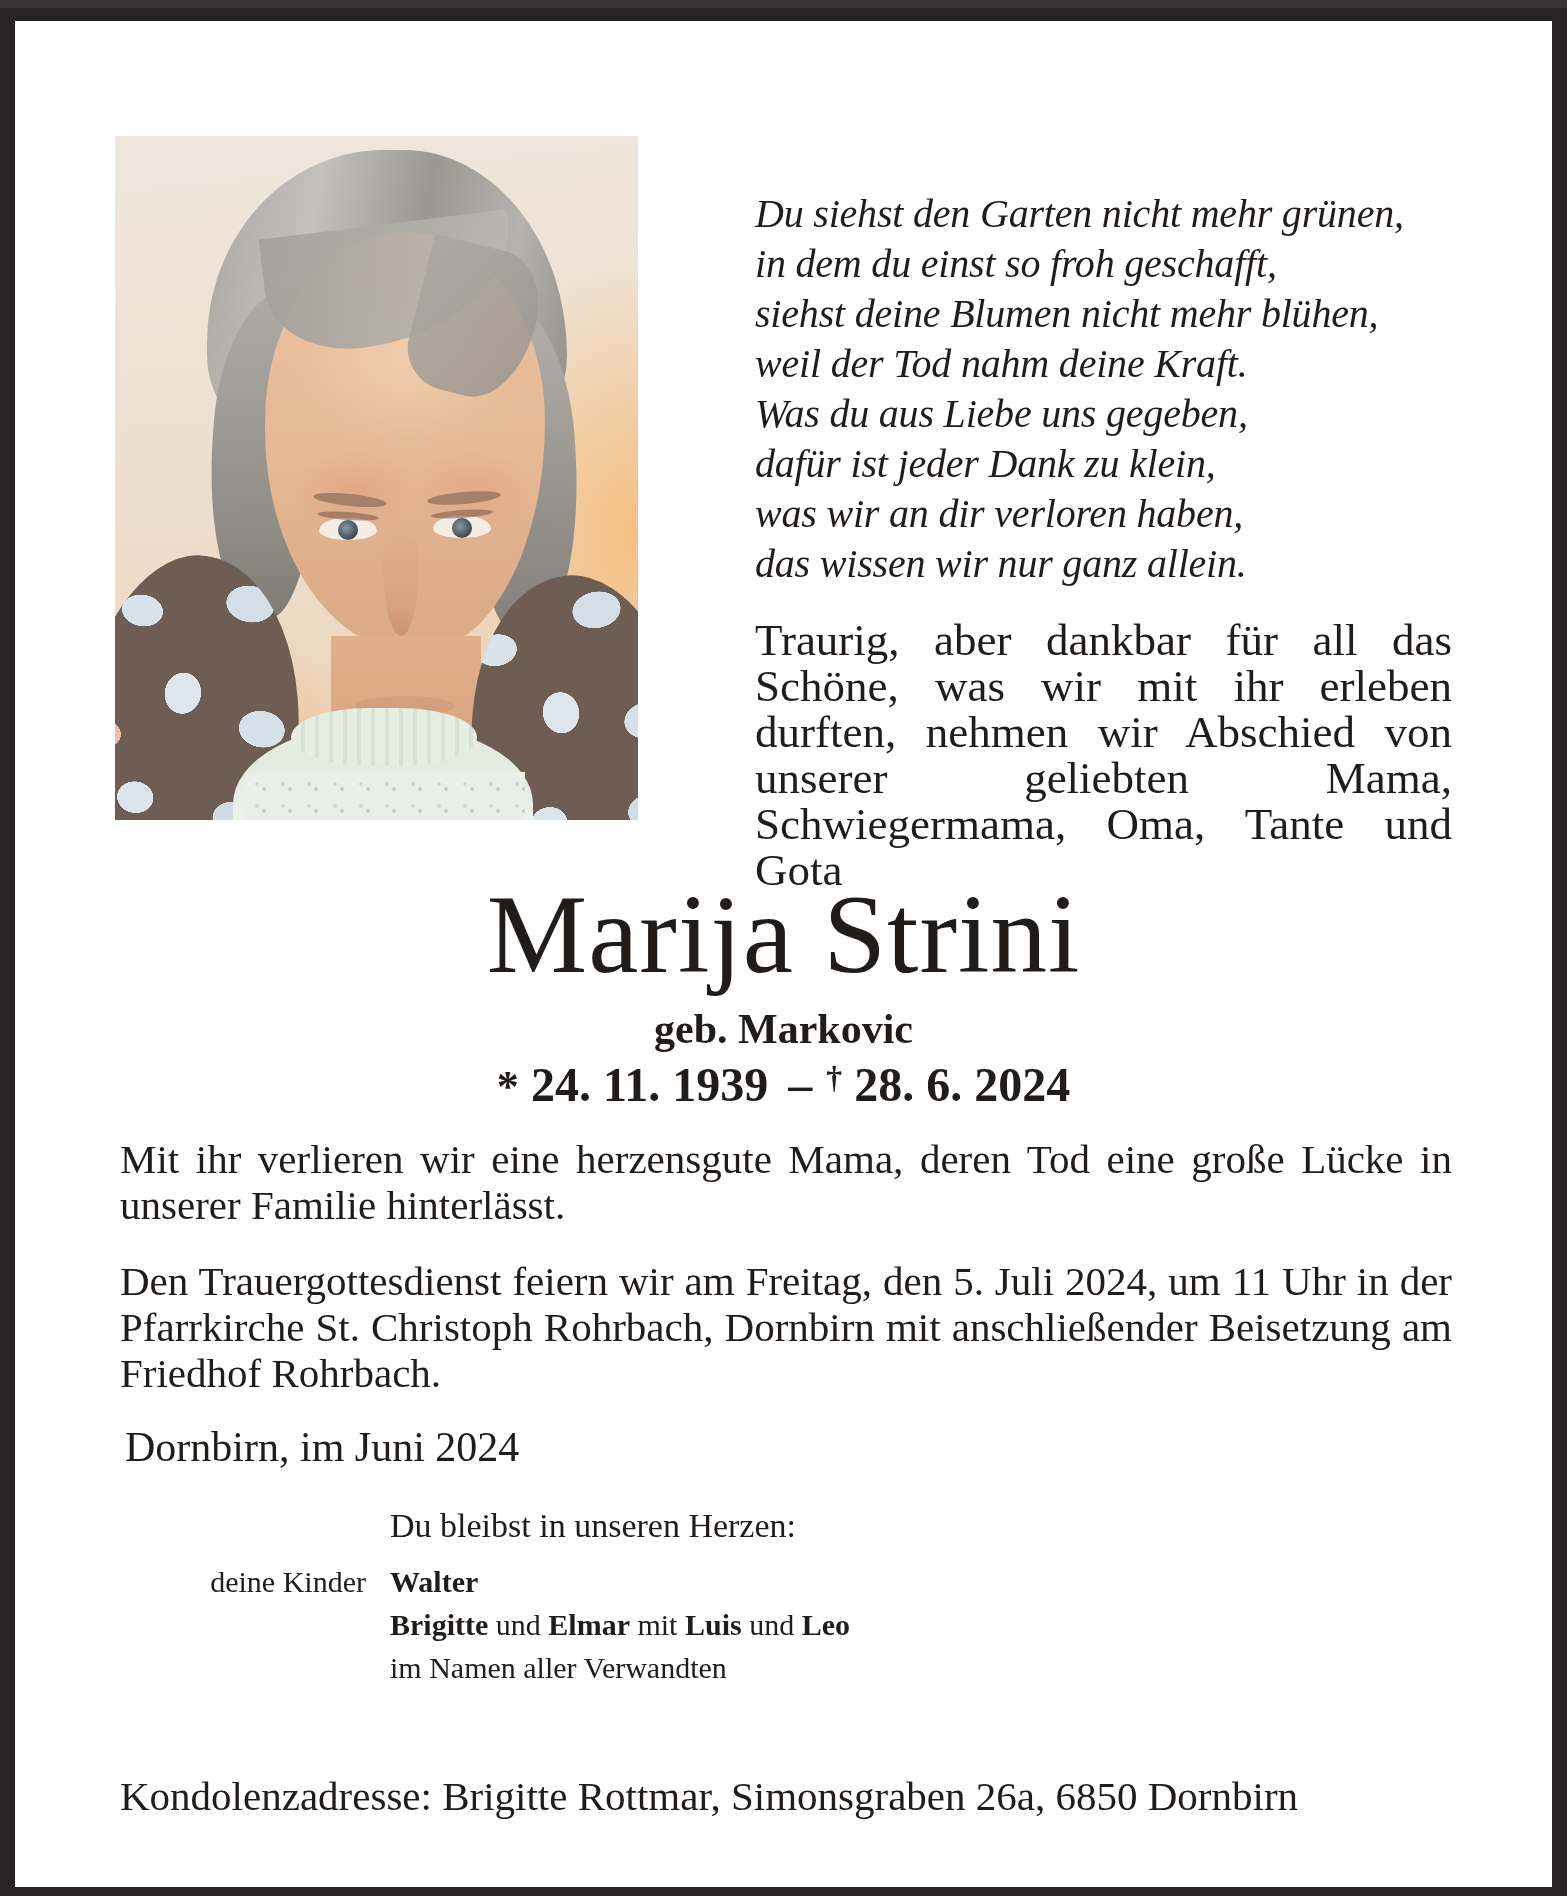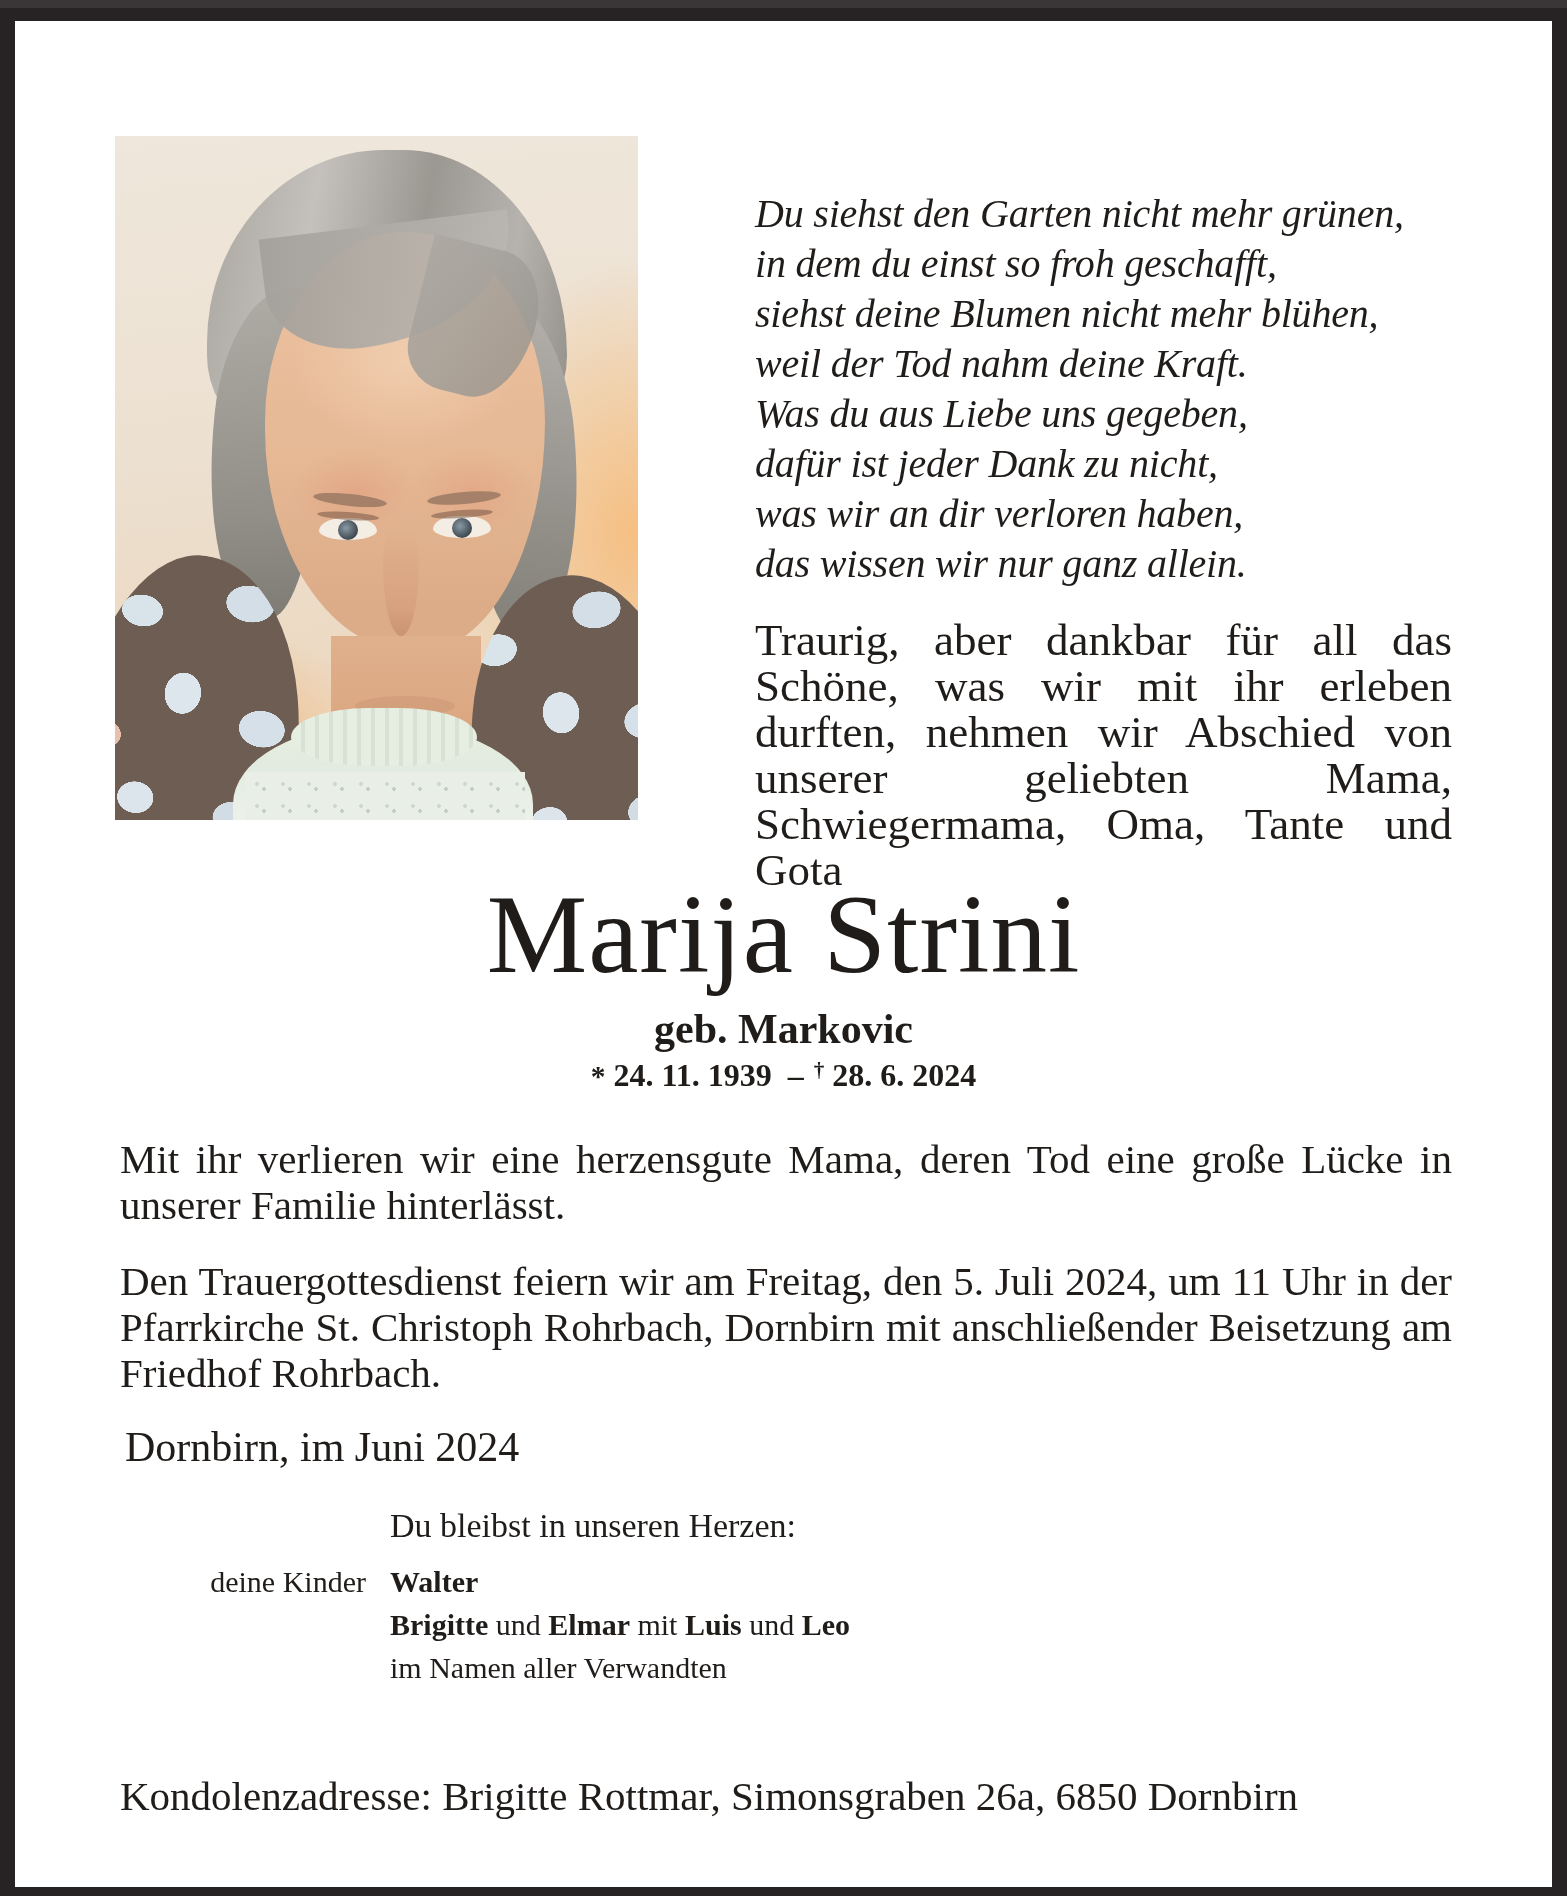--- a/index.html
+++ b/index.html
@@ -77,21 +77,21 @@
   .jacket.l{left:-30px;top:420px;width:220px;height:290px;border-radius:45% 55% 0 0/60% 70% 0 0;transform:rotate(9deg);}
   .jacket.r{left:350px;top:440px;width:220px;height:280px;border-radius:55% 45% 0 0/70% 60% 0 0;transform:rotate(-10deg);}
   
   .poem{position:absolute;left:740px;top:168px;width:690px;
     font-style:italic;font-size:40px;line-height:50px;letter-spacing:-0.2px;}
   .intro{position:absolute;left:740px;top:596px;width:697px;
     font-size:45px;line-height:46px;text-align:justify;}
   .name-block{position:absolute;left:96px;top:852px;width:1345px;text-align:center;}
   .name-block h1{margin:0;font-size:113px;line-height:1.08;font-weight:400;letter-spacing:1px;}
   .maiden{font-size:42px;font-weight:700;margin-top:10px;}
-  .dates{font-size:32px;font-weight:700;margin-top:4px;}
+  .dates{font-size:48px;font-weight:700;margin-top:4px;}
   .dates .star{font-size:0.92em;}
   .dates .dash{margin:0 2px 0 8px;}
   .dates .dagger{font-size:0.66em;vertical-align:0.42em;font-weight:700;}
   p.body{position:absolute;margin:0;font-size:41px;line-height:46px;text-align:justify;width:1332px;left:105px;}
   p.p1{top:1115px;}
   p.p2{top:1237px;}
   .dateline{position:absolute;left:110px;top:1402px;font-size:42px;}
   .dateline b{font-weight:400;}
   .farewell-heading{position:absolute;left:375px;top:1486px;font-size:34px;}
   .family{position:absolute;left:110px;top:1539px;width:1330px;font-size:30px;line-height:43px;}
@@ -134,21 +134,21 @@
       <div class="ph collar"></div>
       <div class="ph lace"></div>
     </div>
 
     <div class="poem">
         <div>Du siehst den Garten nicht mehr grünen,</div>
         <div>in dem du einst so froh geschafft,</div>
         <div>siehst deine Blumen nicht mehr blühen,</div>
         <div>weil der Tod nahm deine Kraft.</div>
         <div>Was du aus Liebe uns gegeben,</div>
-        <div>dafür ist jeder Dank zu nicht,</div>
+        <div>dafür ist jeder Dank zu klein,</div>
         <div>was wir an dir verloren haben,</div>
         <div>das wissen wir nur ganz allein.</div>
       </div>
 
     <div class="intro">Traurig, aber dankbar für all das Schöne, was wir mit ihr erleben durften, nehmen wir Abschied von unserer geliebten Mama, Schwiegermama, Oma, Tante und Gota</div>
 
     <div class="name-block">
       <h1>Marija Strini</h1>
       <div class="maiden">geb. Markovic</div>
       <div class="dates">

